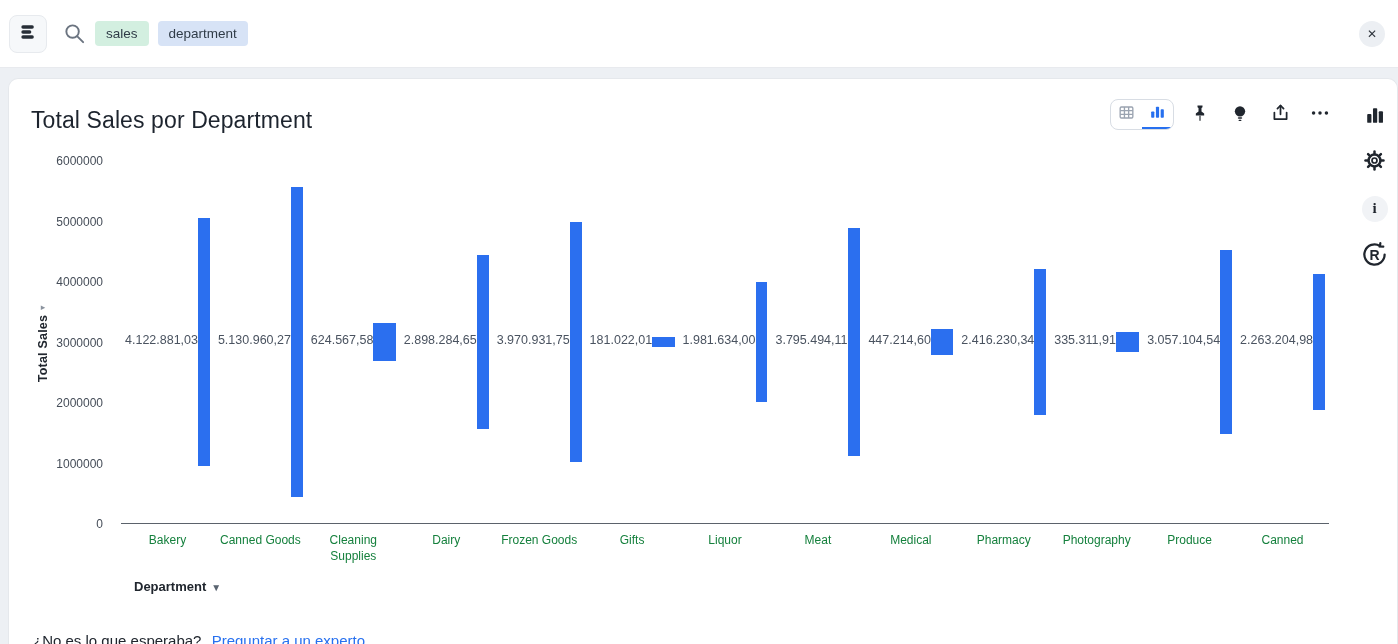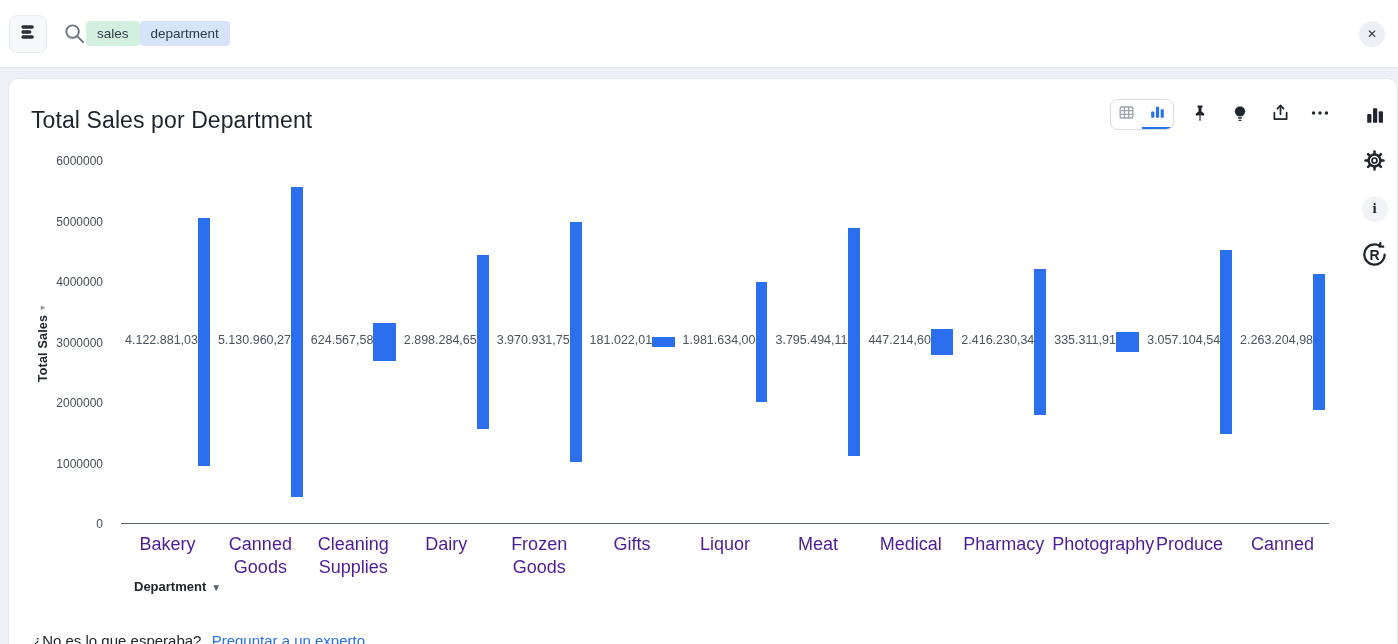--- a/index.html
+++ b/index.html
@@ -17,21 +17,21 @@
     display: flex; align-items: center;
   }
   .menu-box {
     width: 38px; height: 38px; margin-left: 9px;
     background: #f6f8fa; border: 1px solid #e7eaee; border-radius: 8px;
     display: flex; align-items: center; justify-content: center;
     cursor: pointer; flex: 0 0 auto;
   }
   .searchbar {
     flex: 1; height: 100%; display: flex; align-items: center;
-    padding-left: 16px; 
+    padding-left: 16px; gap: 9px;
   }
   .search-glyph { display: flex; align-items: center; }
   .token {
     display: inline-block; padding: 5px 11px; border-radius: 4px;
     font-size: 13.5px; color: #2f3b47; cursor: pointer; white-space: nowrap;
   }
   .token-measure { background: #d3efe0; }
   .token-attribute { background: #d7e3f6; }
   .search-space { flex: 1; height: 100%; cursor: text; }
   .close-btn {
@@ -103,21 +103,21 @@
     flex: 1; height: 100%; position: relative; padding: 0 4px;
     display: flex; flex-direction: row; justify-content: flex-end;
     align-items: center;
   }
   .val {
     font-size: 12.5px; color: #4a5360; margin-bottom: 5px; white-space: nowrap;
   }
   .bar { width: 100%; background: #2b6fef; }
   .cat {
     position: absolute; top: 100%; margin-top: 10px; left: 2px; right: 2px;
-    text-align: center; font-size: 18px; color: #4c1d95; line-height: 1.3;
+    text-align: center; font-size: 12px; color: #15803d; line-height: 1.3;
   }
   .yaxis {
     position: absolute; left: 0; width: 102px; top: 82px; height: 363px;
   }
   .ytick {
     position: absolute; right: 8px; transform: translateY(50%);
     font-size: 12px; color: #454d58;
   }
   .ylabel-wrap {
     position: absolute; left: 34px; top: 263px; transform: translate(-50%,-50%);

